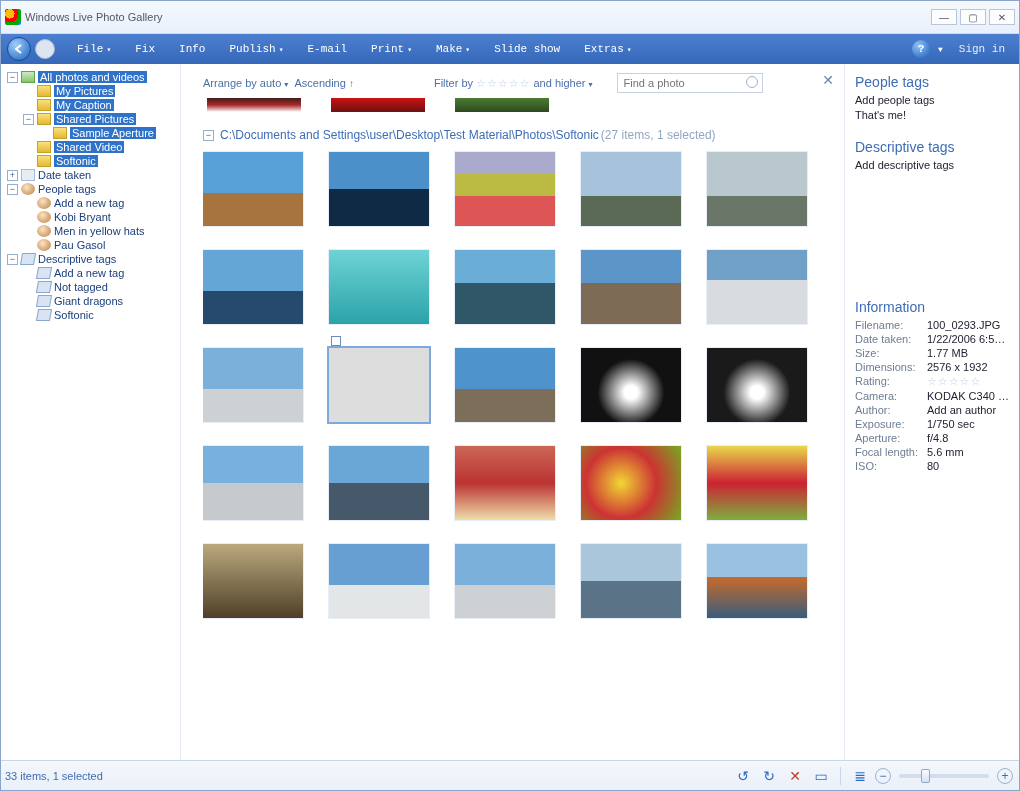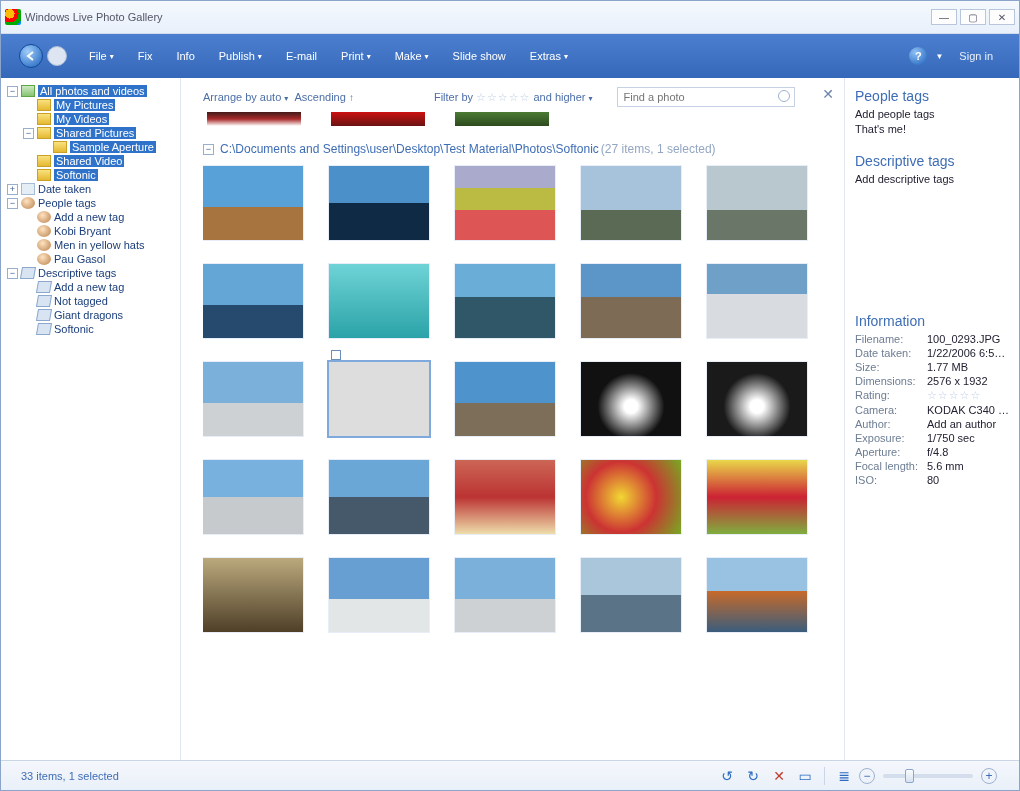--- a/index.html
+++ b/index.html
@@ -5,21 +5,21 @@
 * { margin: 0; padding: 0; box-sizing: border-box; }
 body { font-family: "Segoe UI", Tahoma, sans-serif; font-size: 11px; background: #fff; color: #000; overflow: hidden; width: 1020px; height: 791px; }
 
 .window { width: 1020px; height: 791px; border: 1px solid #8ba4c9; display: flex; flex-direction: column; background: #fff; }
 
 .titlebar { height: 26px; background: linear-gradient(#f5f9fe,#e8f0fb); display: flex; align-items: center; padding: 16px 4px; border-bottom: 1px solid #d0dceb; }
 .titlebar .ico { width: 16px; height: 16px; margin-right: 4px; background: radial-gradient(circle at 30% 30%, #fbbc05 30%, #f00 30% 55%, #0a0 55% 80%, #08f 80%); border-radius: 2px; }
 .titlebar .title { flex: 1; color: #556; }
 .winbtn { width: 26px; height: 16px; border: 1px solid #b7c6da; margin-left: 3px; display: flex; align-items: center; justify-content: center; background: #fdfdfe; font-size: 10px; color: #556; cursor: default; }
 
-.navbar { height: 44px; background: linear-gradient(#4c7fcf,#3568b8); display: flex; align-items: center; padding: 0 18px; color: #fff; }
+.navbar { height: 30px; background: linear-gradient(#4c7fcf,#3568b8); display: flex; align-items: center; padding: 0 6px; color: #fff; font-family: Liberation Mono, monospace; }
 .backbtn { width: 24px; height: 24px; border-radius: 50%; background: radial-gradient(circle at 35% 30%, #9ecdfa, #1b5fbb); border: 1px solid #114a9c; display: flex; align-items: center; justify-content: center; margin-right: 4px; }
 .fwdbtn { width: 20px; height: 20px; border-radius: 50%; background: #dce5f1; border: 1px solid #aabdd6; margin-right: 10px; }
 .menus { display: flex; align-items: center; flex: 1; }
 .menu-item { padding: 0 12px; height: 30px; display: flex; align-items: center; font-size: 11px; color: #fff; cursor: default; }
 .menu-item .arr { margin-left: 3px; font-size: 8px; }
 .helpico { width: 18px; height: 18px; border-radius: 50%; background: radial-gradient(circle at 35% 30%, #8fc1f5, #1b5fbb); color: #fff; display: flex; align-items: center; justify-content: center; font-weight: bold; margin-right: 8px; font-size: 11px; }
 .signin { color: #e8effa; padding: 0 8px; }
 
 .body { flex: 1; display: flex; overflow: hidden; }
 
@@ -36,21 +36,21 @@
 .ico-tag { width: 12px; height: 10px; background: #d8e4f2; border: 1px solid #8ca8ce; transform: skew(-10deg); }
 .ico-person { width: 12px; height: 12px; border-radius: 50%; background: radial-gradient(circle at 40% 35%, #ffe3c1, #b77f49); }
 .ico-label { width: 12px; height: 10px; background: #e4eef4; border: 1px solid #a5bbd6; }
 .sel { background: #2f72c9; color: #fff; padding: 0 2px; }
 
 .main { flex: 1; display: flex; flex-direction: column; overflow: hidden; position: relative; }
 .toolbar2 { height: 34px; display: flex; align-items: center; padding: 4px 12px 0 22px; color: #335; font-size: 11px; }
 .tb-sort { color: #4c6fa7; margin-right: 20px; }
 .stars { color: #c3d1e6; letter-spacing: 1px; }
 .tb-filter { color: #4c6fa7; margin-right: 10px; }
-.search { width: 178px; height: 20px; border: 1px solid #c6d2e4; padding: 0 18px 0 6px; font-size: 11px; color: #8093af; position: relative; }
+.search { width: 146px; height: 20px; border: 1px solid #c6d2e4; padding: 0 18px 0 6px; font-size: 11px; color: #8093af; position: relative; }
 .search-wrap { position: relative; }
 .search-ico { position: absolute; right: 5px; top: 3px; width: 12px; height: 12px; border: 1.5px solid #9db3d1; border-radius: 50%; }
 .closex { position: absolute; right: 10px; top: 8px; color: #6a84ab; font-size: 14px; cursor: default; }
 
 .gallery { flex: 1; overflow: hidden; padding: 0 4px 0 22px; }
 .gallery-scroll { height: 100%; overflow-y: auto; padding-right: 8px; }
 .stripe { display: flex; gap: 30px; margin-bottom: 16px; padding-left: 4px; }
 .stripe .th { width: 94px; height: 14px; }
 .grouphdr { display: flex; align-items: center; color: #3e6db5; margin: 6px 0 10px 0; font-size: 12px; }
 .grouphdr .ex { width: 11px; height: 11px; border: 1px solid #98aeca; font-size: 9px; line-height: 9px; text-align: center; margin-right: 6px; color: #3b5d93; }
@@ -73,21 +73,21 @@
 
 .rightpane { width: 175px; border-left: 1px solid #e1e8f3; padding: 10px 10px; font-size: 11px; color: #334; overflow: hidden; }
 .rp-title { color: #3e6db5; font-size: 14px; margin-bottom: 4px; }
 .rp-item { color: #223; margin-bottom: 3px; }
 .rp-sec { margin-bottom: 18px; }
 .info-row { display: flex; margin-bottom: 2px; color: #6d7d93; }
 .info-row .k { width: 72px; }
 .info-row .v { color: #223; flex: 1; white-space: nowrap; overflow: hidden; text-overflow: ellipsis; }
 .rp-gap { height: 110px; }
 
-.statusbar { height: 30px; border-top: 1px solid #cad5e6; background: linear-gradient(#f4f7fc,#eaf0f9); display: flex; align-items: center; padding: 0 20px; color: #3e6db5; }
+.statusbar { height: 30px; border-top: 1px solid #cad5e6; background: linear-gradient(#f4f7fc,#eaf0f9); display: flex; align-items: center; padding: 0 4px; color: #3e6db5; }
 .statusbar .left { flex: 1; }
 .sb-ico { width: 18px; height: 18px; display: flex; align-items: center; justify-content: center; margin: 0 4px; font-size: 14px; color: #2d6cc1; cursor: default; }
 .sb-ico.red { color: #c13b2b; }
 .sep { width: 1px; height: 18px; background: #cad5e6; margin: 0 6px; }
 .slider { width: 90px; height: 4px; background: #d3ddec; position: relative; margin: 0 6px; border-radius: 2px; }
 .slider .knob { position: absolute; left: 22px; top: -5px; width: 9px; height: 14px; background: linear-gradient(#fafcff,#d6e2f0); border: 1px solid #8aa6cb; border-radius: 2px; }
 .zbtn { width: 16px; height: 16px; border: 1px solid #9cb2d0; border-radius: 50%; display: flex; align-items: center; justify-content: center; color: #3e6db5; font-size: 12px; margin: 0 2px; cursor: default; }
 </style>
 </head>
 <body>
@@ -134,21 +134,21 @@
           <span class="sel">All photos and videos</span>
         </div>
       <div class="tree-item l2">
           <span class="sp"></span>
           <span class="ico ico-folder"></span>
           <span class="sel">My Pictures</span>
         </div>
       <div class="tree-item l2">
           <span class="sp"></span>
           <span class="ico ico-folder"></span>
-          <span class="sel">My Videos</span>
+          <span class="sel">My Caption</span>
         </div>
       <div class="tree-item l2">
           <span class="exp">−</span>
           <span class="ico ico-folder"></span>
           <span class="sel">Shared Pictures</span>
         </div>
       <div class="tree-item l3">
           <span class="sp"></span>
           <span class="ico ico-folder"></span>
           <span class="sel">Sample Aperture</span>

